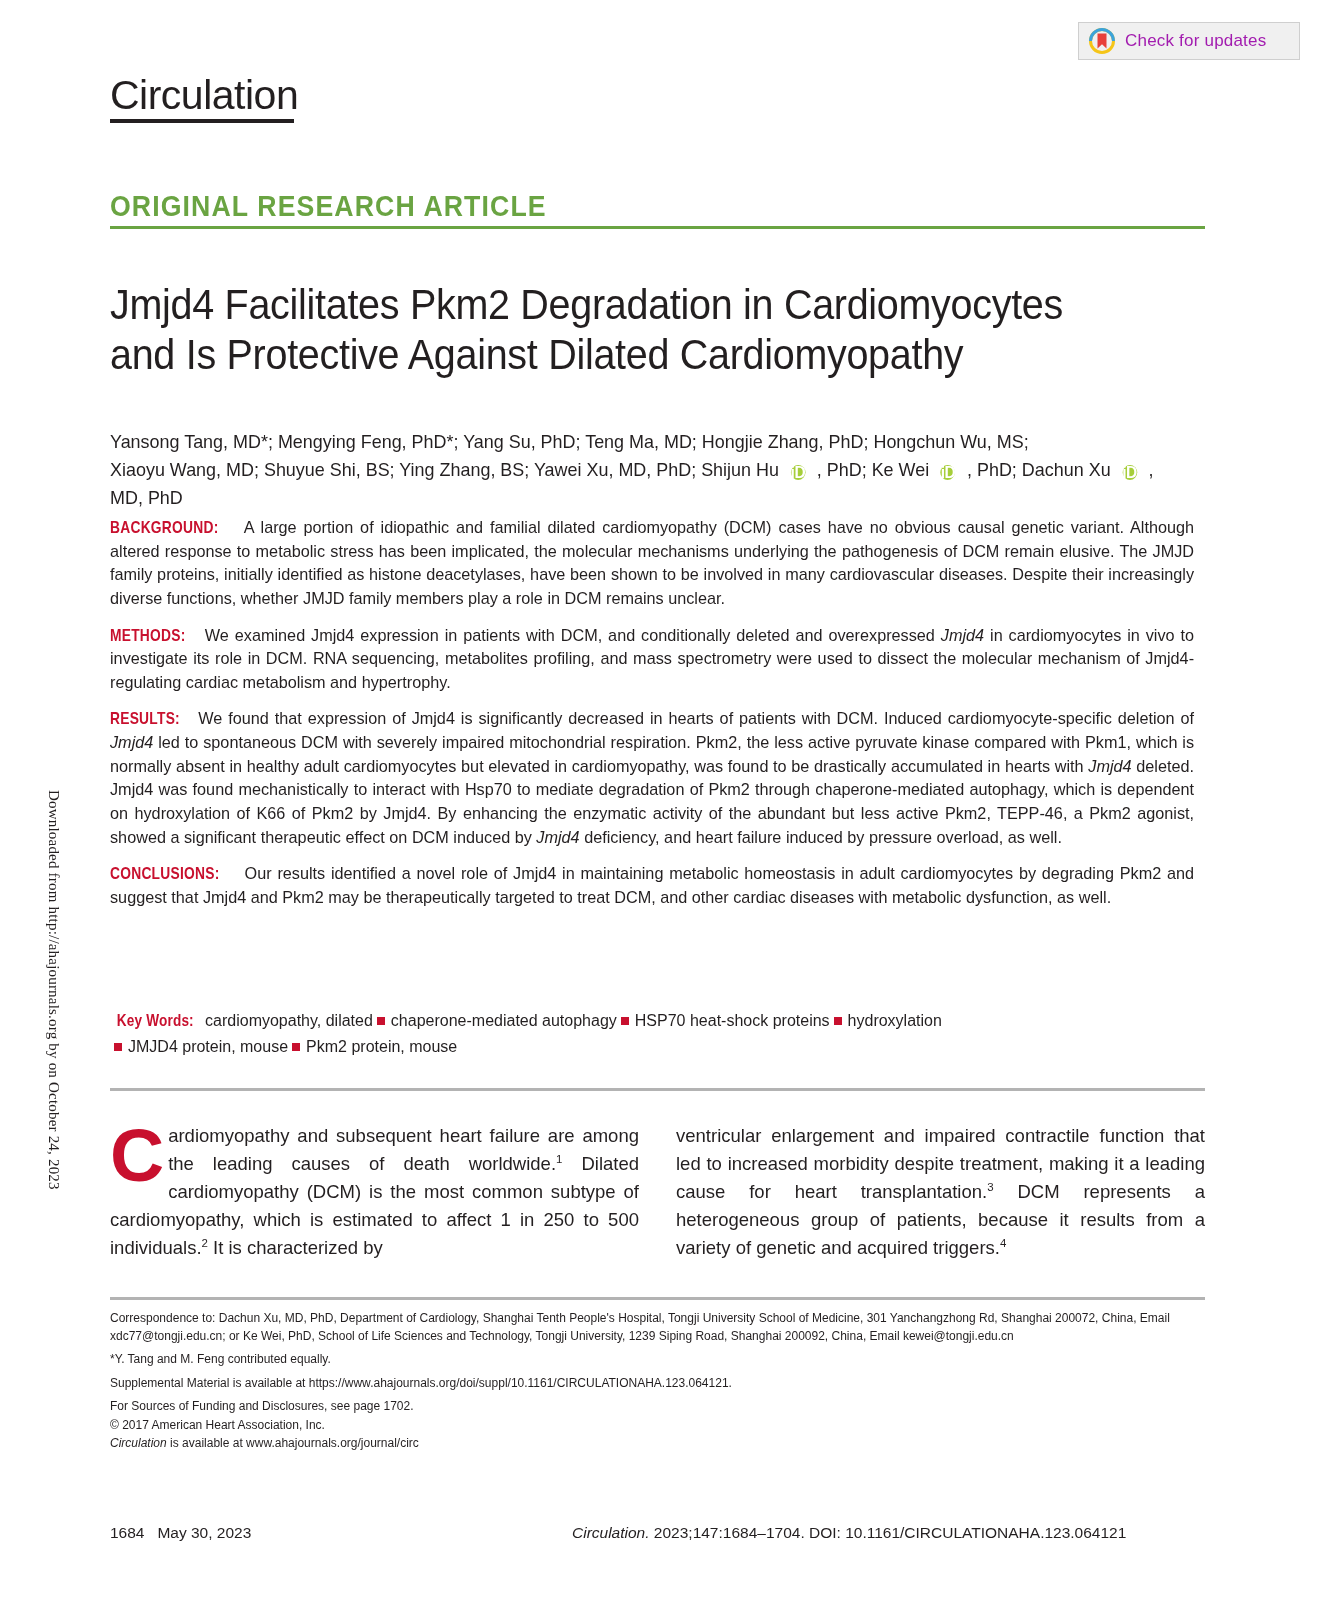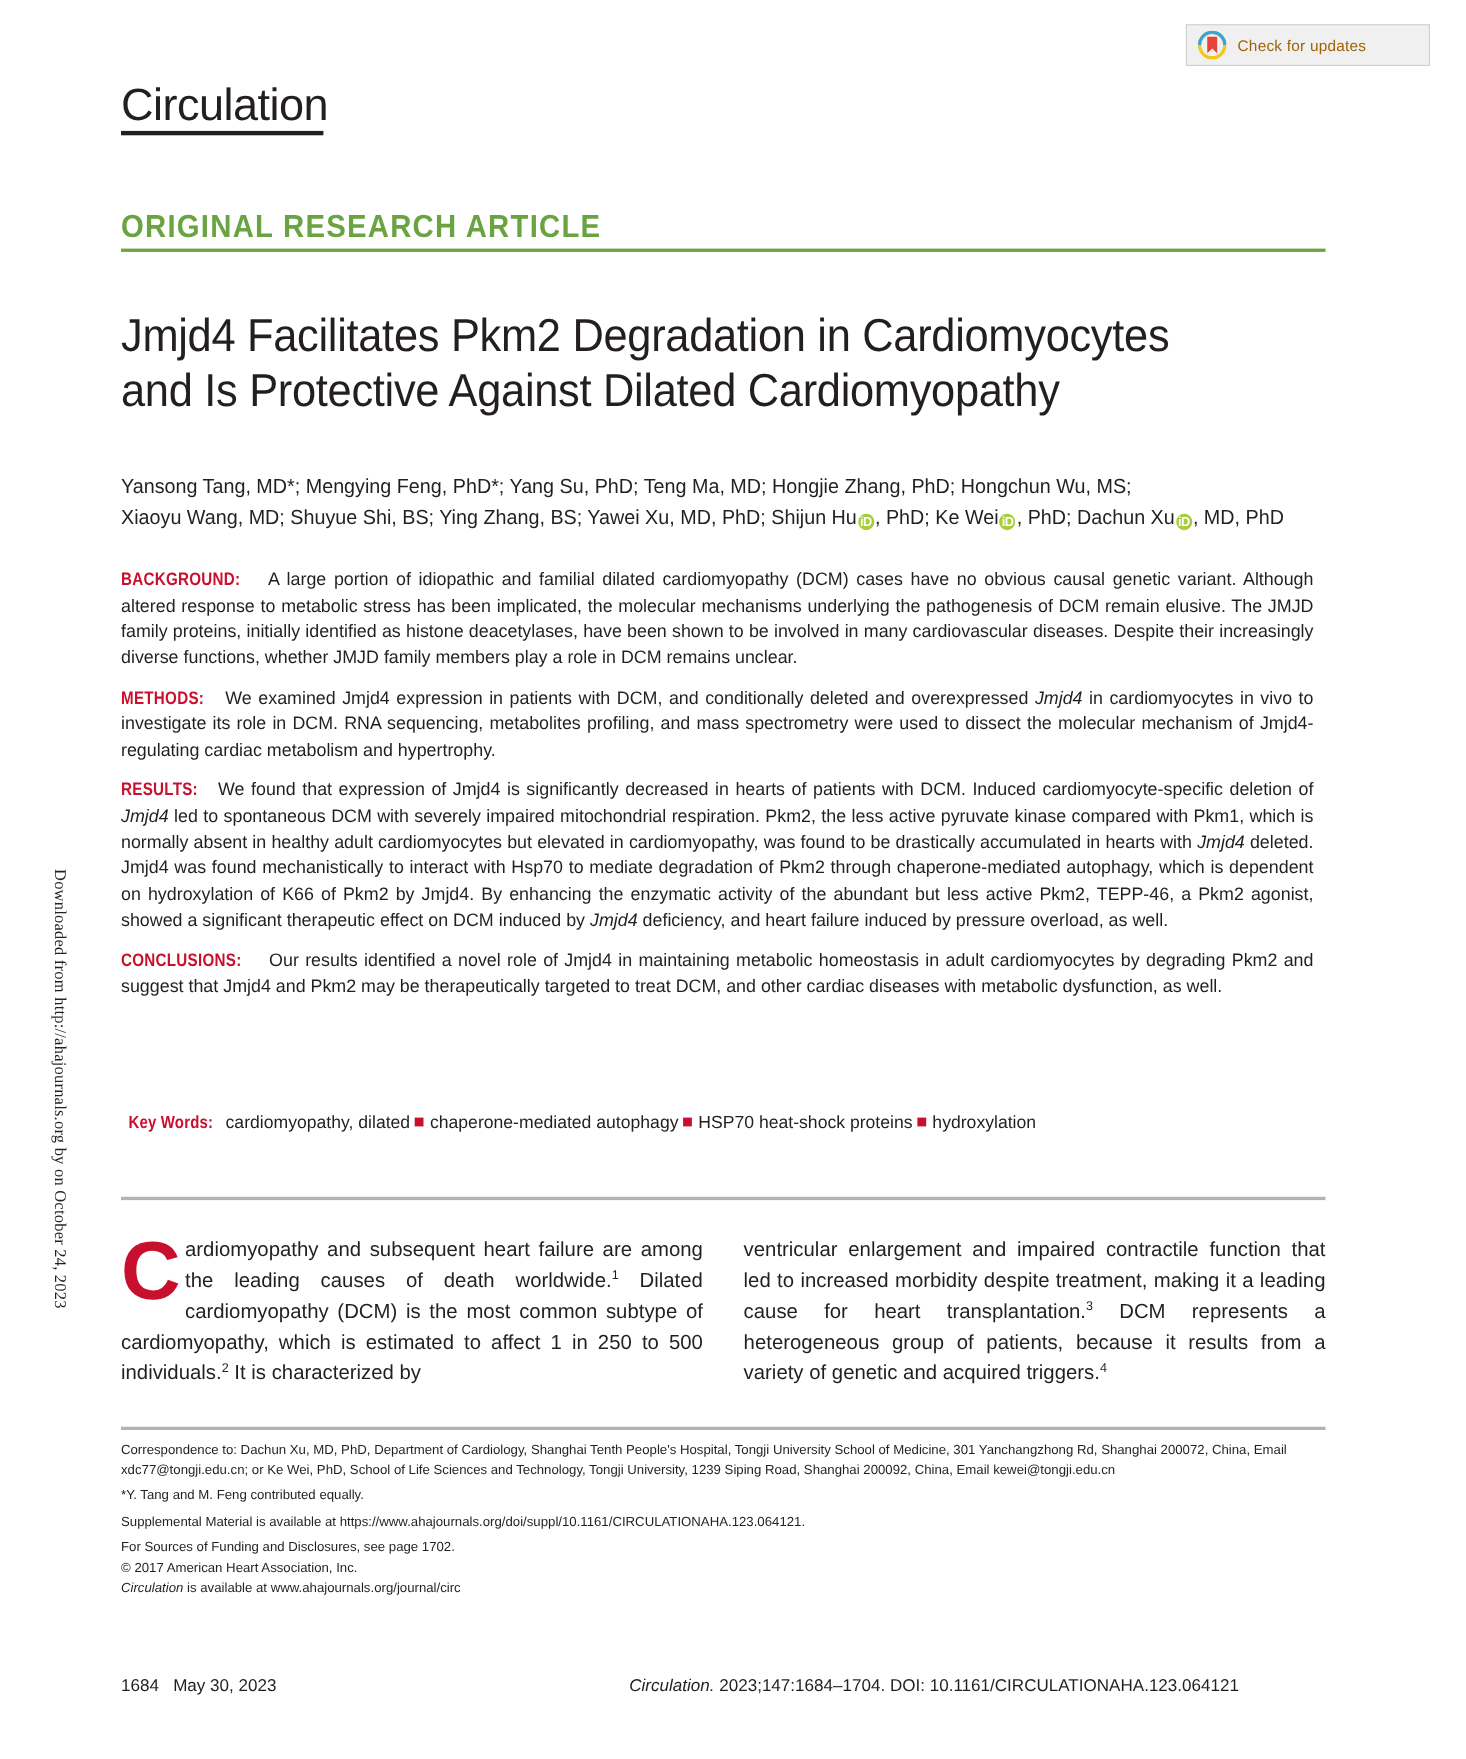--- a/index.html
+++ b/index.html
@@ -27,22 +27,22 @@
     align-items: center;
     padding: 0 10px;
   }
   .crossmark-icon {
     width: 26px; height: 26px;
     flex: 0 0 26px;
     margin-right: 10px;
     position: relative;
   }
   .crossmark-label {
-    font-size: 14px;
-    color: #a16207;
+    font-size: 17px;
+    color: #a21caf;
     letter-spacing: 0.2px;
     white-space: nowrap;
   }
 
   
   .masthead {
     position: absolute;
     top: 74px;
     left: 110px;
   }
@@ -112,27 +112,27 @@
     color: #231f20;
     transform: scaleX(0.97);
     transform-origin: left top;
   }
   .orcid {
     display: inline-block;
     width: 15px; height: 15px;
     border-radius: 50%;
     background: #a6ce39;
     color: #fff;
-    font-size: 12px;
+    font-size: 16px;
     font-weight: bold;
     line-height: 15px;
     text-align: center;
     vertical-align: -2px;
     letter-spacing: -0.5px;
-    margin: 0 1px;
+    margin: 0 12px;
   }
 
   
   .abstract {
     position: absolute;
     top: 516px;
     left: 110px;
     width: 1095px;
   }
   .abs-p {
@@ -326,20 +326,23 @@
     <span class="abs-label">CONCLUSIONS:</span>
     <span>Our results identified a novel role of Jmjd4 in maintaining metabolic homeostasis in adult cardiomyocytes by degrading Pkm2 and suggest that Jmjd4 and Pkm2 may be therapeutically targeted to treat DCM, and other cardiac diseases with metabolic dysfunction, as well.</span>
   </p>
 </div>
 
 <div class="keywords">
   <div>
     <span class="kw-label">Key Words:</span>
     <span>cardiomyopathy, dilated</span><span class="kw-sq"></span><span>chaperone-mediated autophagy</span><span class="kw-sq"></span><span>HSP70 heat-shock proteins</span><span class="kw-sq"></span><span>hydroxylation</span>
   </div>
+  <div>
+    <span class="kw-sq"></span><span>JMJD4 protein, mouse</span><span class="kw-sq"></span><span>Pkm2 protein, mouse</span>
+  </div>
 </div>
 
 <div class="body-rule"></div>
 
 <div class="body-cols">
   <div class="body-col">
     <p><span class="dropcap">C</span><span>ardiomyopathy and subsequent heart failure are among the leading causes of death worldwide.</span><sup>1</sup><span> Dilated cardiomyopathy (DCM) is the most common subtype of cardiomyopathy, which is estimated to affect 1 in 250 to 500 individuals.</span><sup>2</sup><span> It is characterized by</span></p>
   </div>
   <div class="body-col">
     <p><span>ventricular enlargement and impaired contractile function that led to increased morbidity despite treatment, making it a leading cause for heart transplantation.</span><sup>3</sup><span> DCM represents a heterogeneous group of patients, because it results from a variety of genetic and acquired triggers.</span><sup>4</sup></p>

